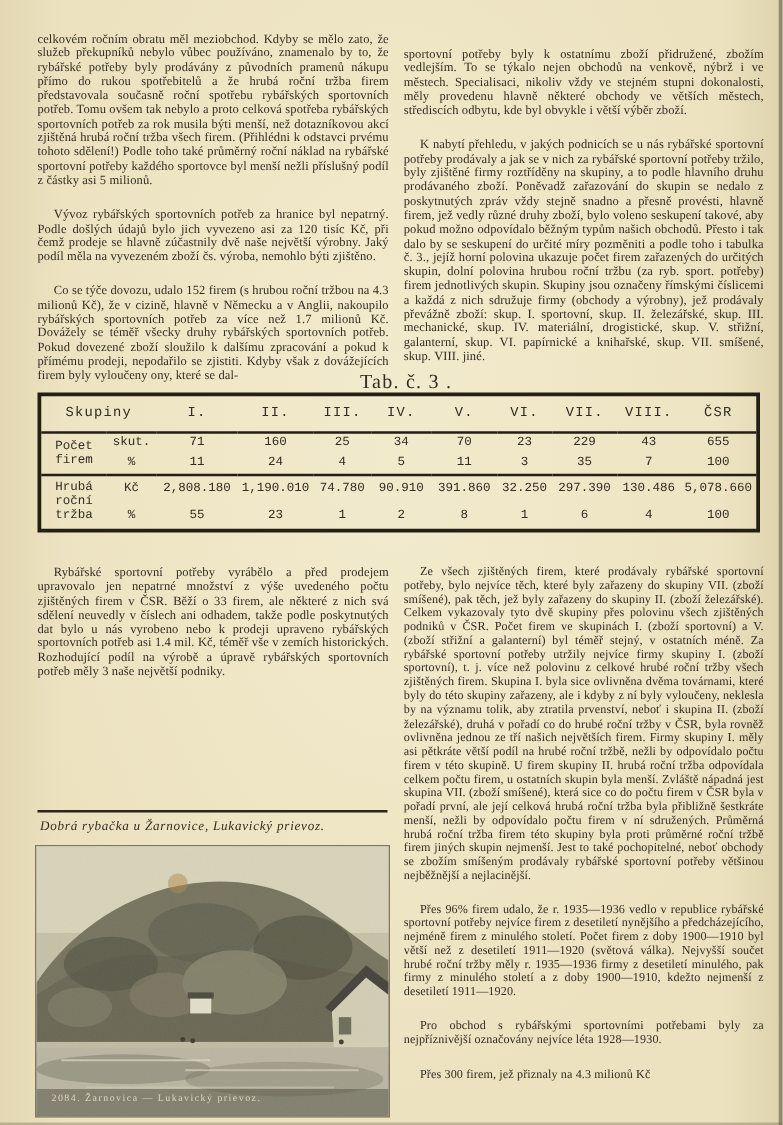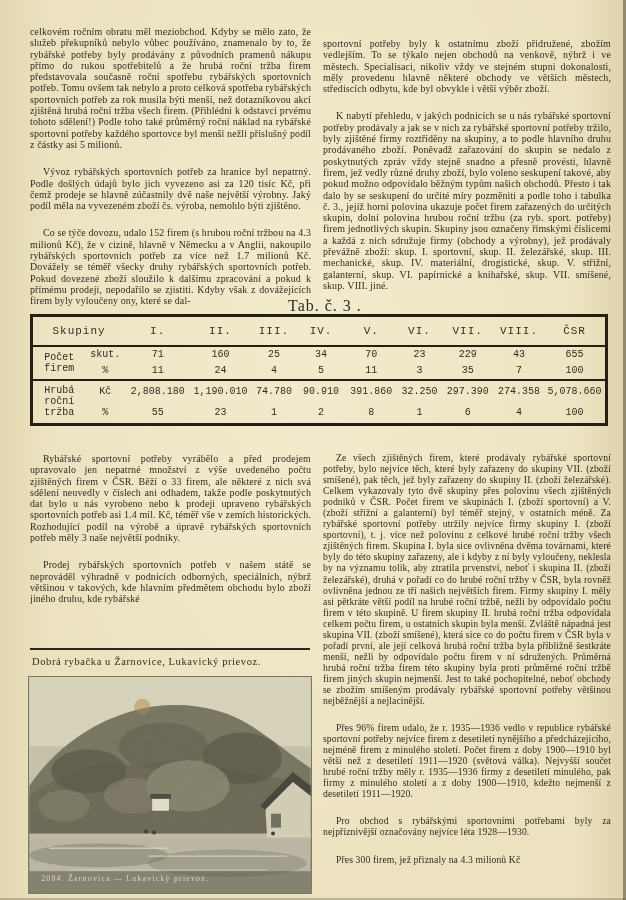--- a/index.html
+++ b/index.html
@@ -26,21 +26,21 @@
     position:absolute;left:30px;top:314px;width:578px;height:112px;
     border:3px solid #241e13;box-sizing:border-box;background:rgba(240,231,200,.25);
   }
   table.datatable{border-collapse:collapse;width:100%;height:100%;table-layout:fixed;font-size:10px;color:#322c21;}
   table.datatable th, table.datatable td{padding:1px 2px;text-align:center;font-weight:normal;vertical-align:middle;font-family:Liberation Mono, monospace;}
   table.datatable thead th{border-bottom:2px solid #241e13;height:26px;font-size:11px;letter-spacing:1px;}
   td.rowlabel{text-align:left;padding-left:6px;font-size:10px;line-height:11px;white-space:pre-line;}
   td.unit{text-align:left;padding-left:4px;}
   tr.group-sep td{border-top:2px solid #241e13;}
   .rule{position:absolute;left:30px;top:648px;width:280px;height:2px;background:#2b251a;}
-  .photo-caption{position:absolute;left:32px;top:656px;width:280px;font-size:10.5px;letter-spacing:.6px;}
+  .photo-caption{position:absolute;left:32px;top:656px;width:280px;font-style:italic;font-size:10.5px;letter-spacing:.6px;}
   .photo{position:absolute;left:28px;top:676px;width:284px;height:218px;border:1px solid #7e7860;box-sizing:border-box;background:#c8c4ab;}
   .photo svg{display:block;width:100%;height:100%;}
 </style>
 </head>
 <body>
 
 <div class="page">
 
   <div class="col col-lt">
     <p class="flush">celkovém ročním obratu měl meziobchod. Kdyby se mělo zato, že služeb překupníků nebylo vůbec používáno, znamenalo by to, že rybářské potřeby byly prodávány z původních pramenů nákupu přímo do rukou spotřebitelů a že hrubá roční tržba firem představovala současně roční spotřebu rybářských sportovních potřeb. Tomu ovšem tak nebylo a proto celková spotřeba rybářských sportovních potřeb za rok musila býti menší, než dotazníkovou akcí zjištěná hrubá roční tržba všech firem. (Přihlédni k odstavci prvému tohoto sdělení!) Podle toho také průměrný roční náklad na rybářské sportovní potřeby každého sportovce byl menší nežli příslušný podíl z částky asi 5 milionů.</p>
@@ -113,42 +113,41 @@
           <tr class="group-sep">
             <td rowspan="2" class="rowlabel">Hrubá roční tržba</td>
             <td class="unit">Kč</td>
             <td>2,808.180</td>
             <td>1,190.010</td>
             <td>74.780</td>
             <td>90.910</td>
             <td>391.860</td>
             <td>32.250</td>
             <td>297.390</td>
-            <td>274.358</td>
+            <td>130.486</td>
             <td>5,078.660</td>
           </tr>
           <tr>
             <td class="unit">%</td>
             <td>55</td>
             <td>23</td>
             <td>1</td>
             <td>2</td>
             <td>8</td>
             <td>1</td>
             <td>6</td>
             <td>4</td>
             <td>100</td>
           </tr>
         </tbody>
     </table>
   </div>
 
   <div class="col col-lb">
     <p>Rybářské sportovní potřeby vyrábělo a před prodejem upravovalo jen nepatrné množství z výše uvedeného počtu zjištěných firem v ČSR. Běží o 33 firem, ale některé z nich svá sdělení neuvedly v číslech ani odhadem, takže podle poskytnutých dat bylo u nás vyrobeno nebo k prodeji upraveno rybářských sportovních potřeb asi 1.4 mil. Kč, téměř vše v zemích historických. Rozhodující podíl na výrobě a úpravě rybářských sportovních potřeb měly 3 naše největší podniky.</p>
-    <p>Prodej rybářských sportovních potřeb v našem státě se neprováděl výhradně v podnicích odborných, speciálních, nýbrž většinou v takových, kde hlavním předmětem obchodu bylo zboží jiného druhu, kde rybářské</p>
   </div>
 
   <div class="rule"></div>
   <div class="photo-caption">Dobrá rybačka u Žarnovice, Lukavický prievoz.</div>
 
   <div class="photo">
     <svg viewBox="0 0 284 218" xmlns="http://www.w3.org/2000/svg">
       <defs>
         <filter id="grain">
           <feTurbulence type="fractalNoise" baseFrequency="0.9" numOctaves="2" result="n"></feTurbulence>

